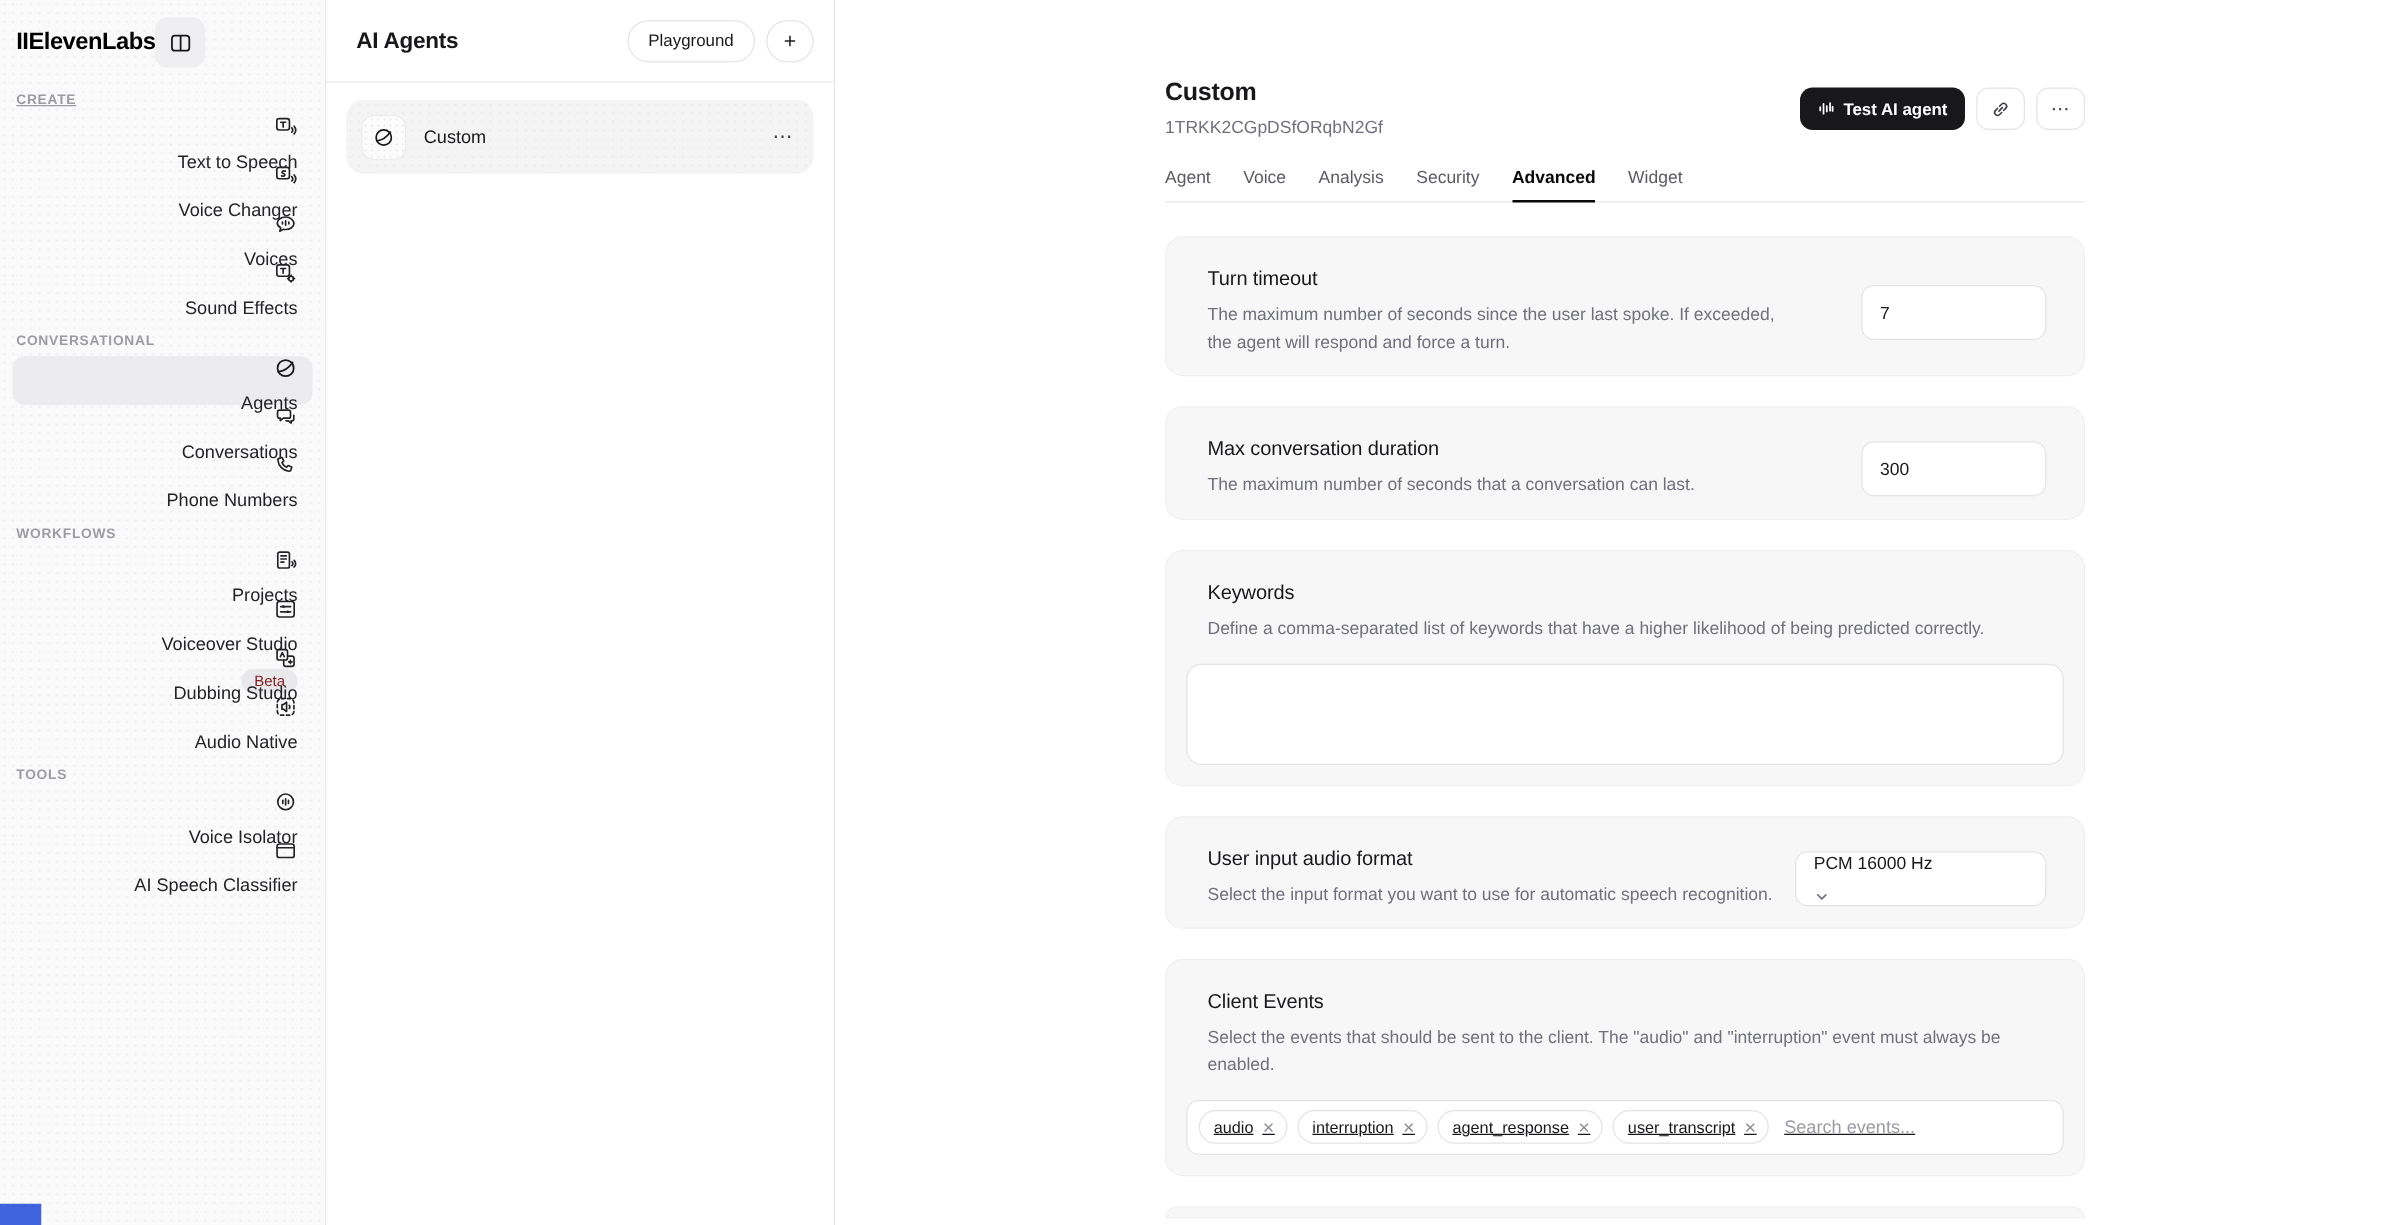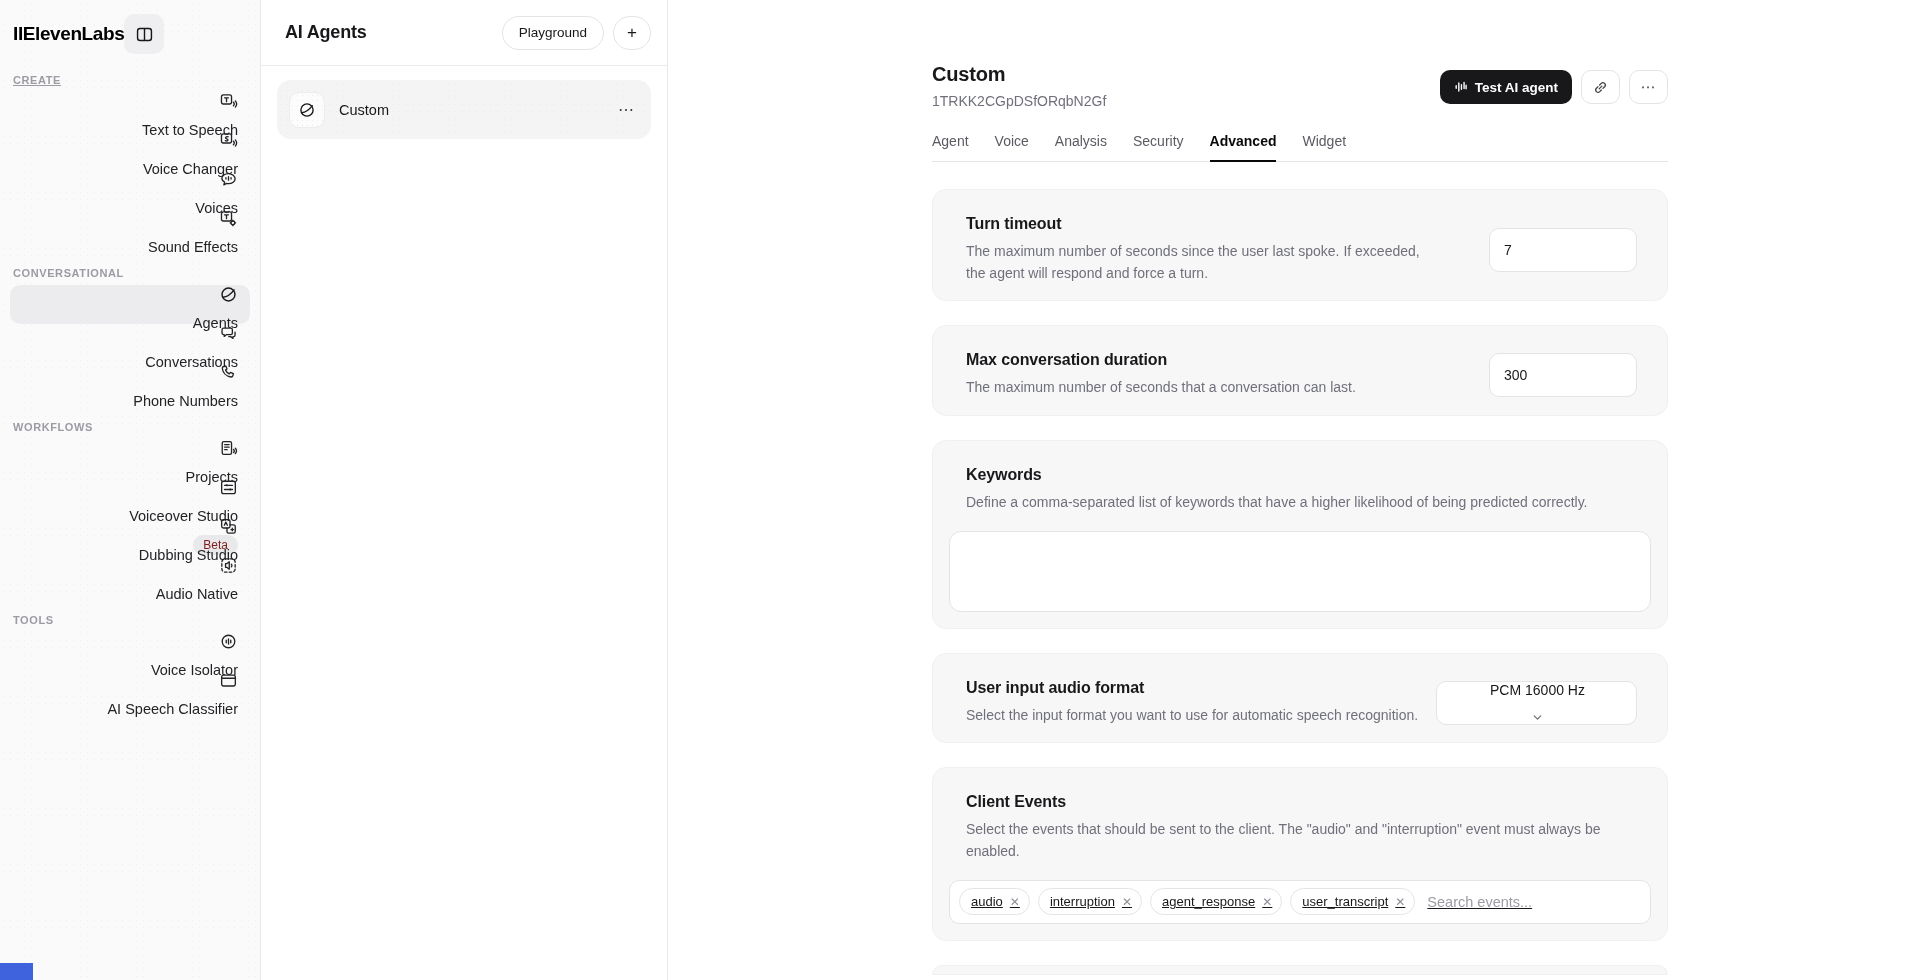--- a/index.html
+++ b/index.html
@@ -72,29 +72,29 @@
 
   .tabs { display:flex; gap:26px; margin-top:24px; border-bottom:1px solid #E6E6E9; }
   .tab { font-size:14px; color:#5A5A63; padding-bottom:11px; cursor:pointer;
     border-bottom:2px solid transparent; margin-bottom:-1px; }
   .tab.active { color:#09090B; font-weight:600; border-bottom-color:#09090B; }
 
   .cards { margin-top:27px; display:flex; flex-direction:column; gap:24px; }
   .card { background:#F7F7F8; border:1px solid #F0F0F2; border-radius:14px; padding:25px 16px 16px; }
   .card-row { display:flex; justify-content:space-between; align-items:center; }
   .card-text { padding:0 17px; }
-  .card-title { font-size:16px; font-weight:700; margin-bottom:8px; letter-spacing:-.1px; }
+  .card-title { font-size:16px; font-weight:400; margin-bottom:8px; letter-spacing:-.1px; }
   .card-desc { font-size:14px; color:#70707B; line-height:1.55; }
   .w-narrow { max-width:497px; }
   .w-wide { max-width:642px; }
   .num-input { width:148px; height:44px; border:1px solid #E4E4E7; border-radius:10px;
     background:#fff; font-size:14px; color:#18181B; padding:0 14px; font-family:inherit;
     margin-right:14px; }
   .select-ctl { width:201px; height:44px; border:1px solid #E4E4E7; border-radius:10px;
-    background:#fff; display:flex; align-items:center; padding:0 12px 0 14px; gap:8px;
+    background:#fff; display:flex; padding:0 12px 0 14px; gap:8px;
     cursor:pointer; margin-right:14px;flex-direction:column; }
   .select-val { font-size:14px; flex:1 1 auto; }
   .keywords-area { display:block; width:100%; height:81px; margin-top:17px; resize:none;
     border:1px solid #E4E4E7; border-radius:12px; background:#fff; font-family:inherit;
     font-size:14px; padding:10px 12px; }
   .chips-box { display:flex; align-items:center; gap:8px; height:44px; margin-top:17px;
     border:1px solid #E4E4E7; border-radius:10px; background:#fff; padding:0 9px;text-decoration:underline; }
   .chip { display:inline-flex; align-items:center; gap:7px; height:27px; border-radius:999px;
     border:1px solid #E4E4E7; background:#fff; padding:0 9px 0 11px; font-size:13px; color:#18181B; }
   .chip-x { color:#8E8E96; font-size:12px; cursor:pointer; line-height:1; }

